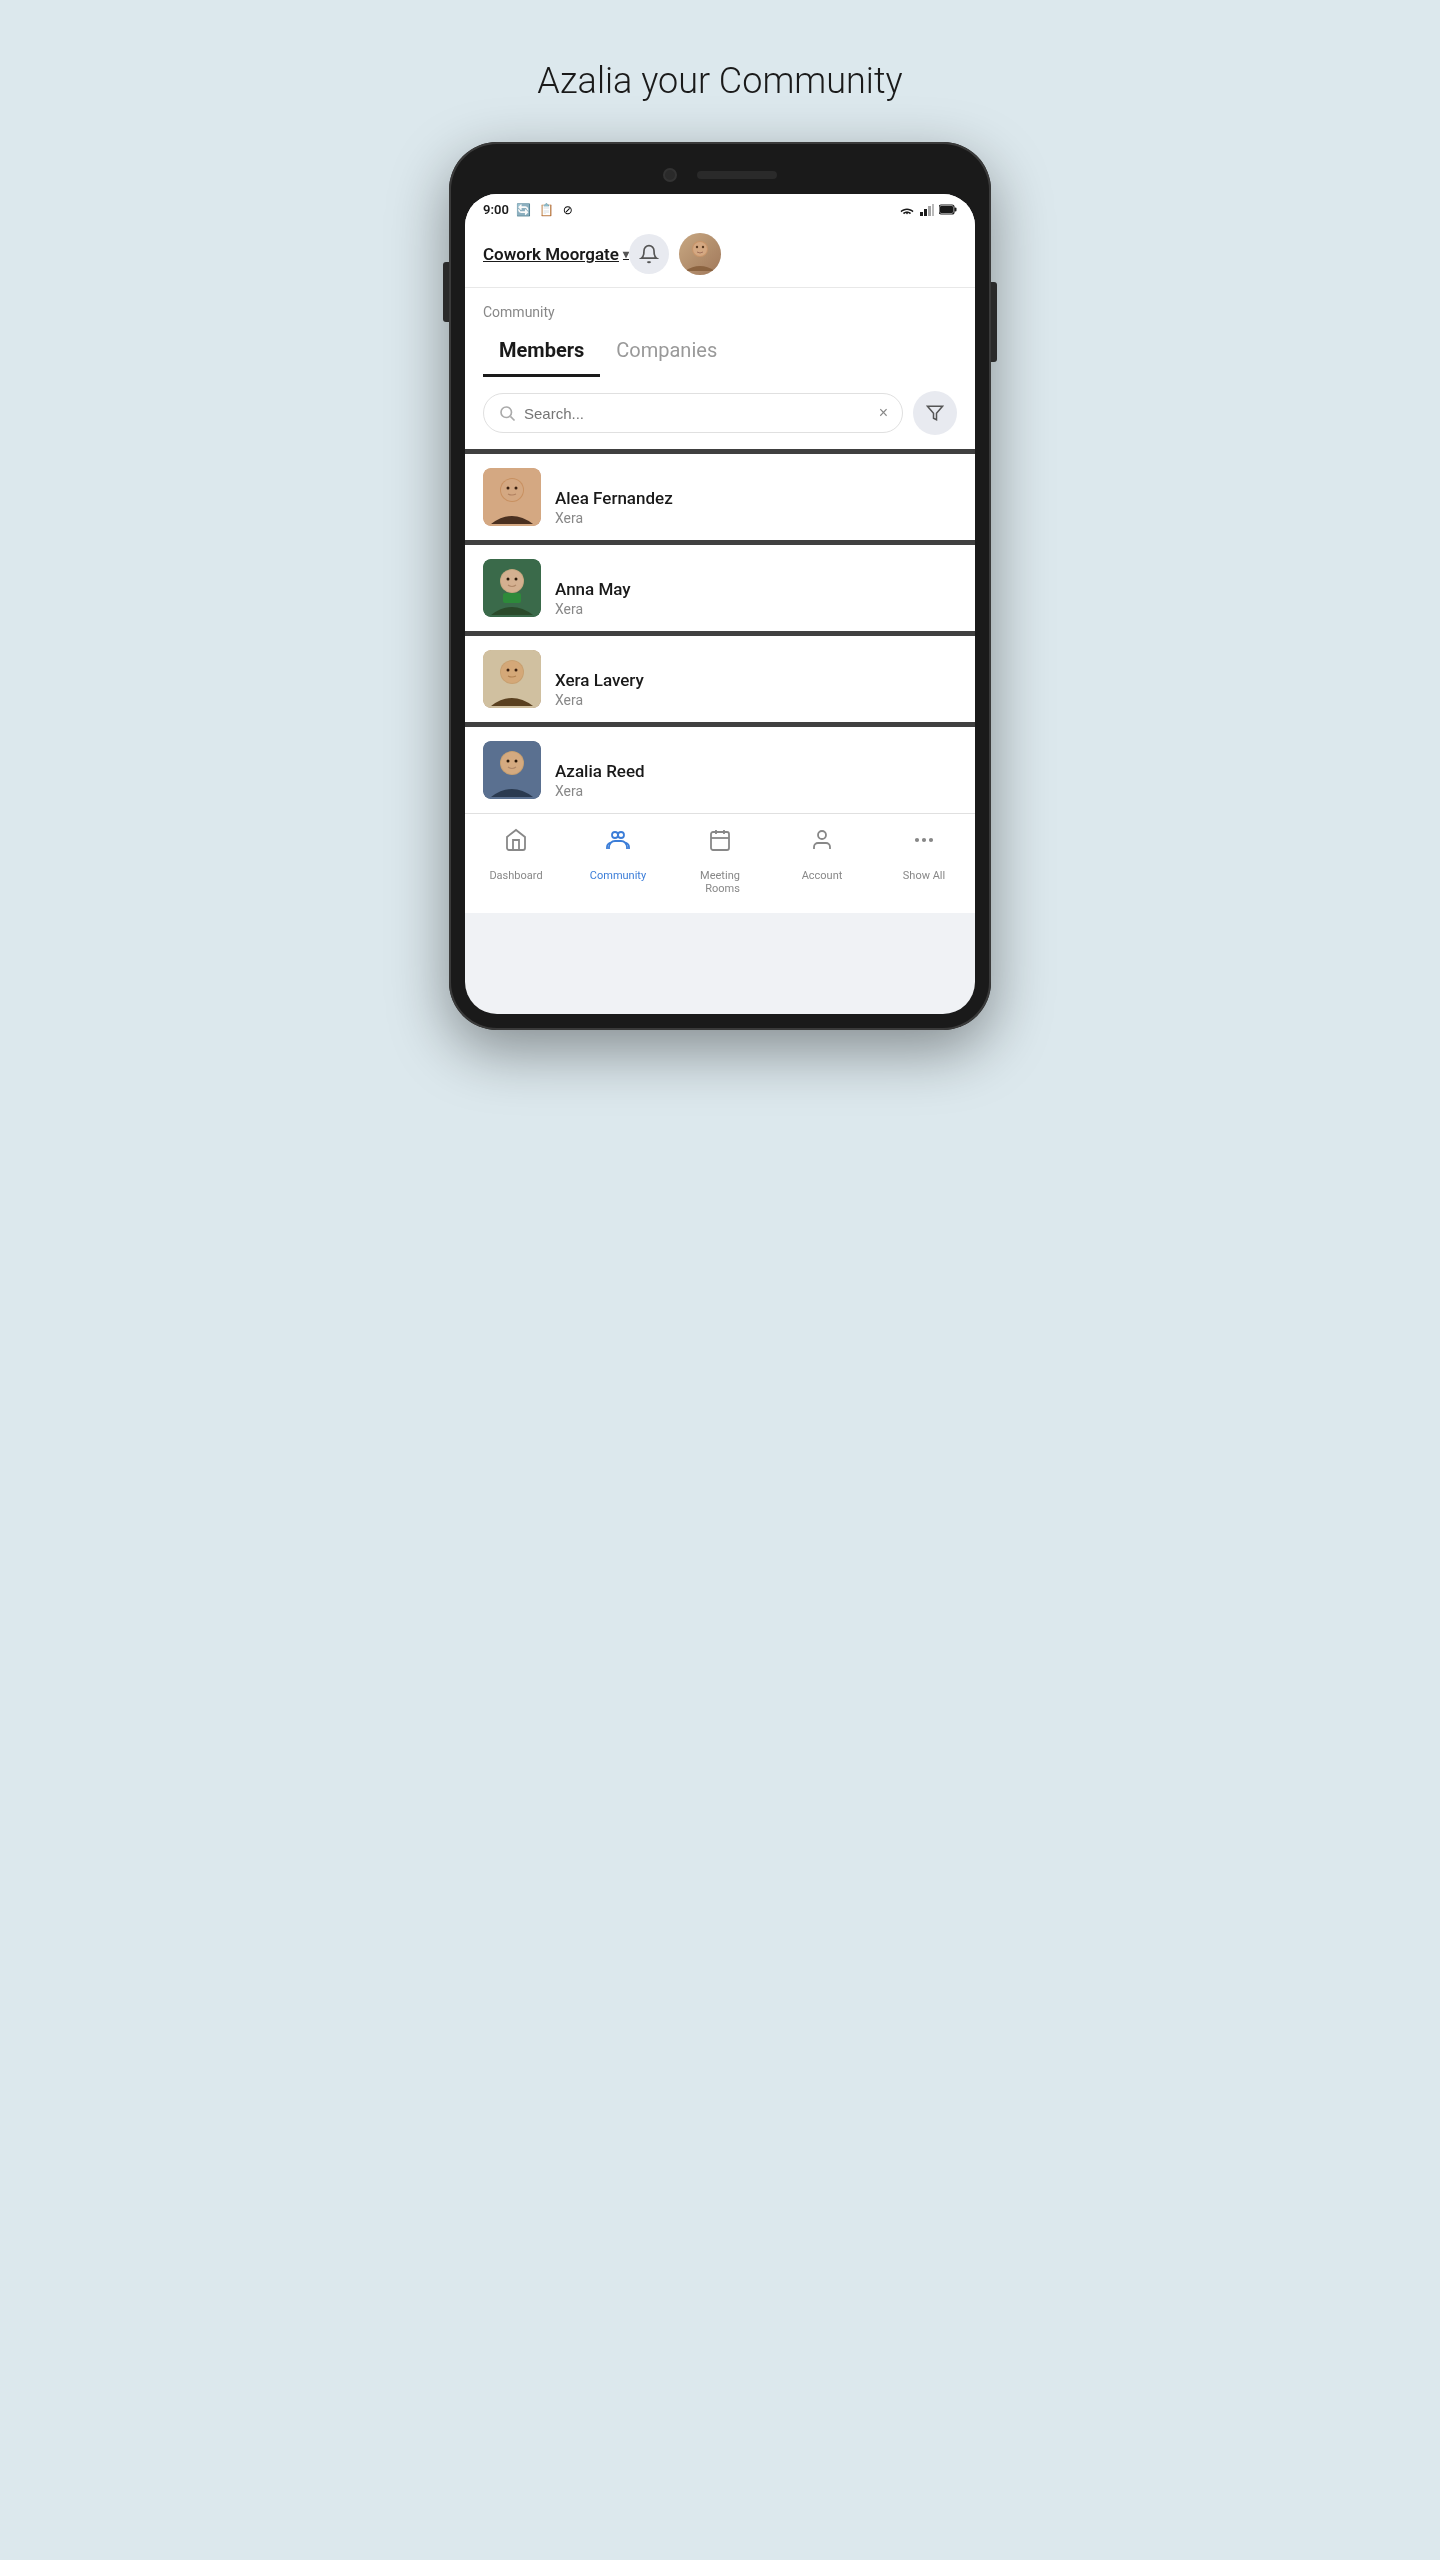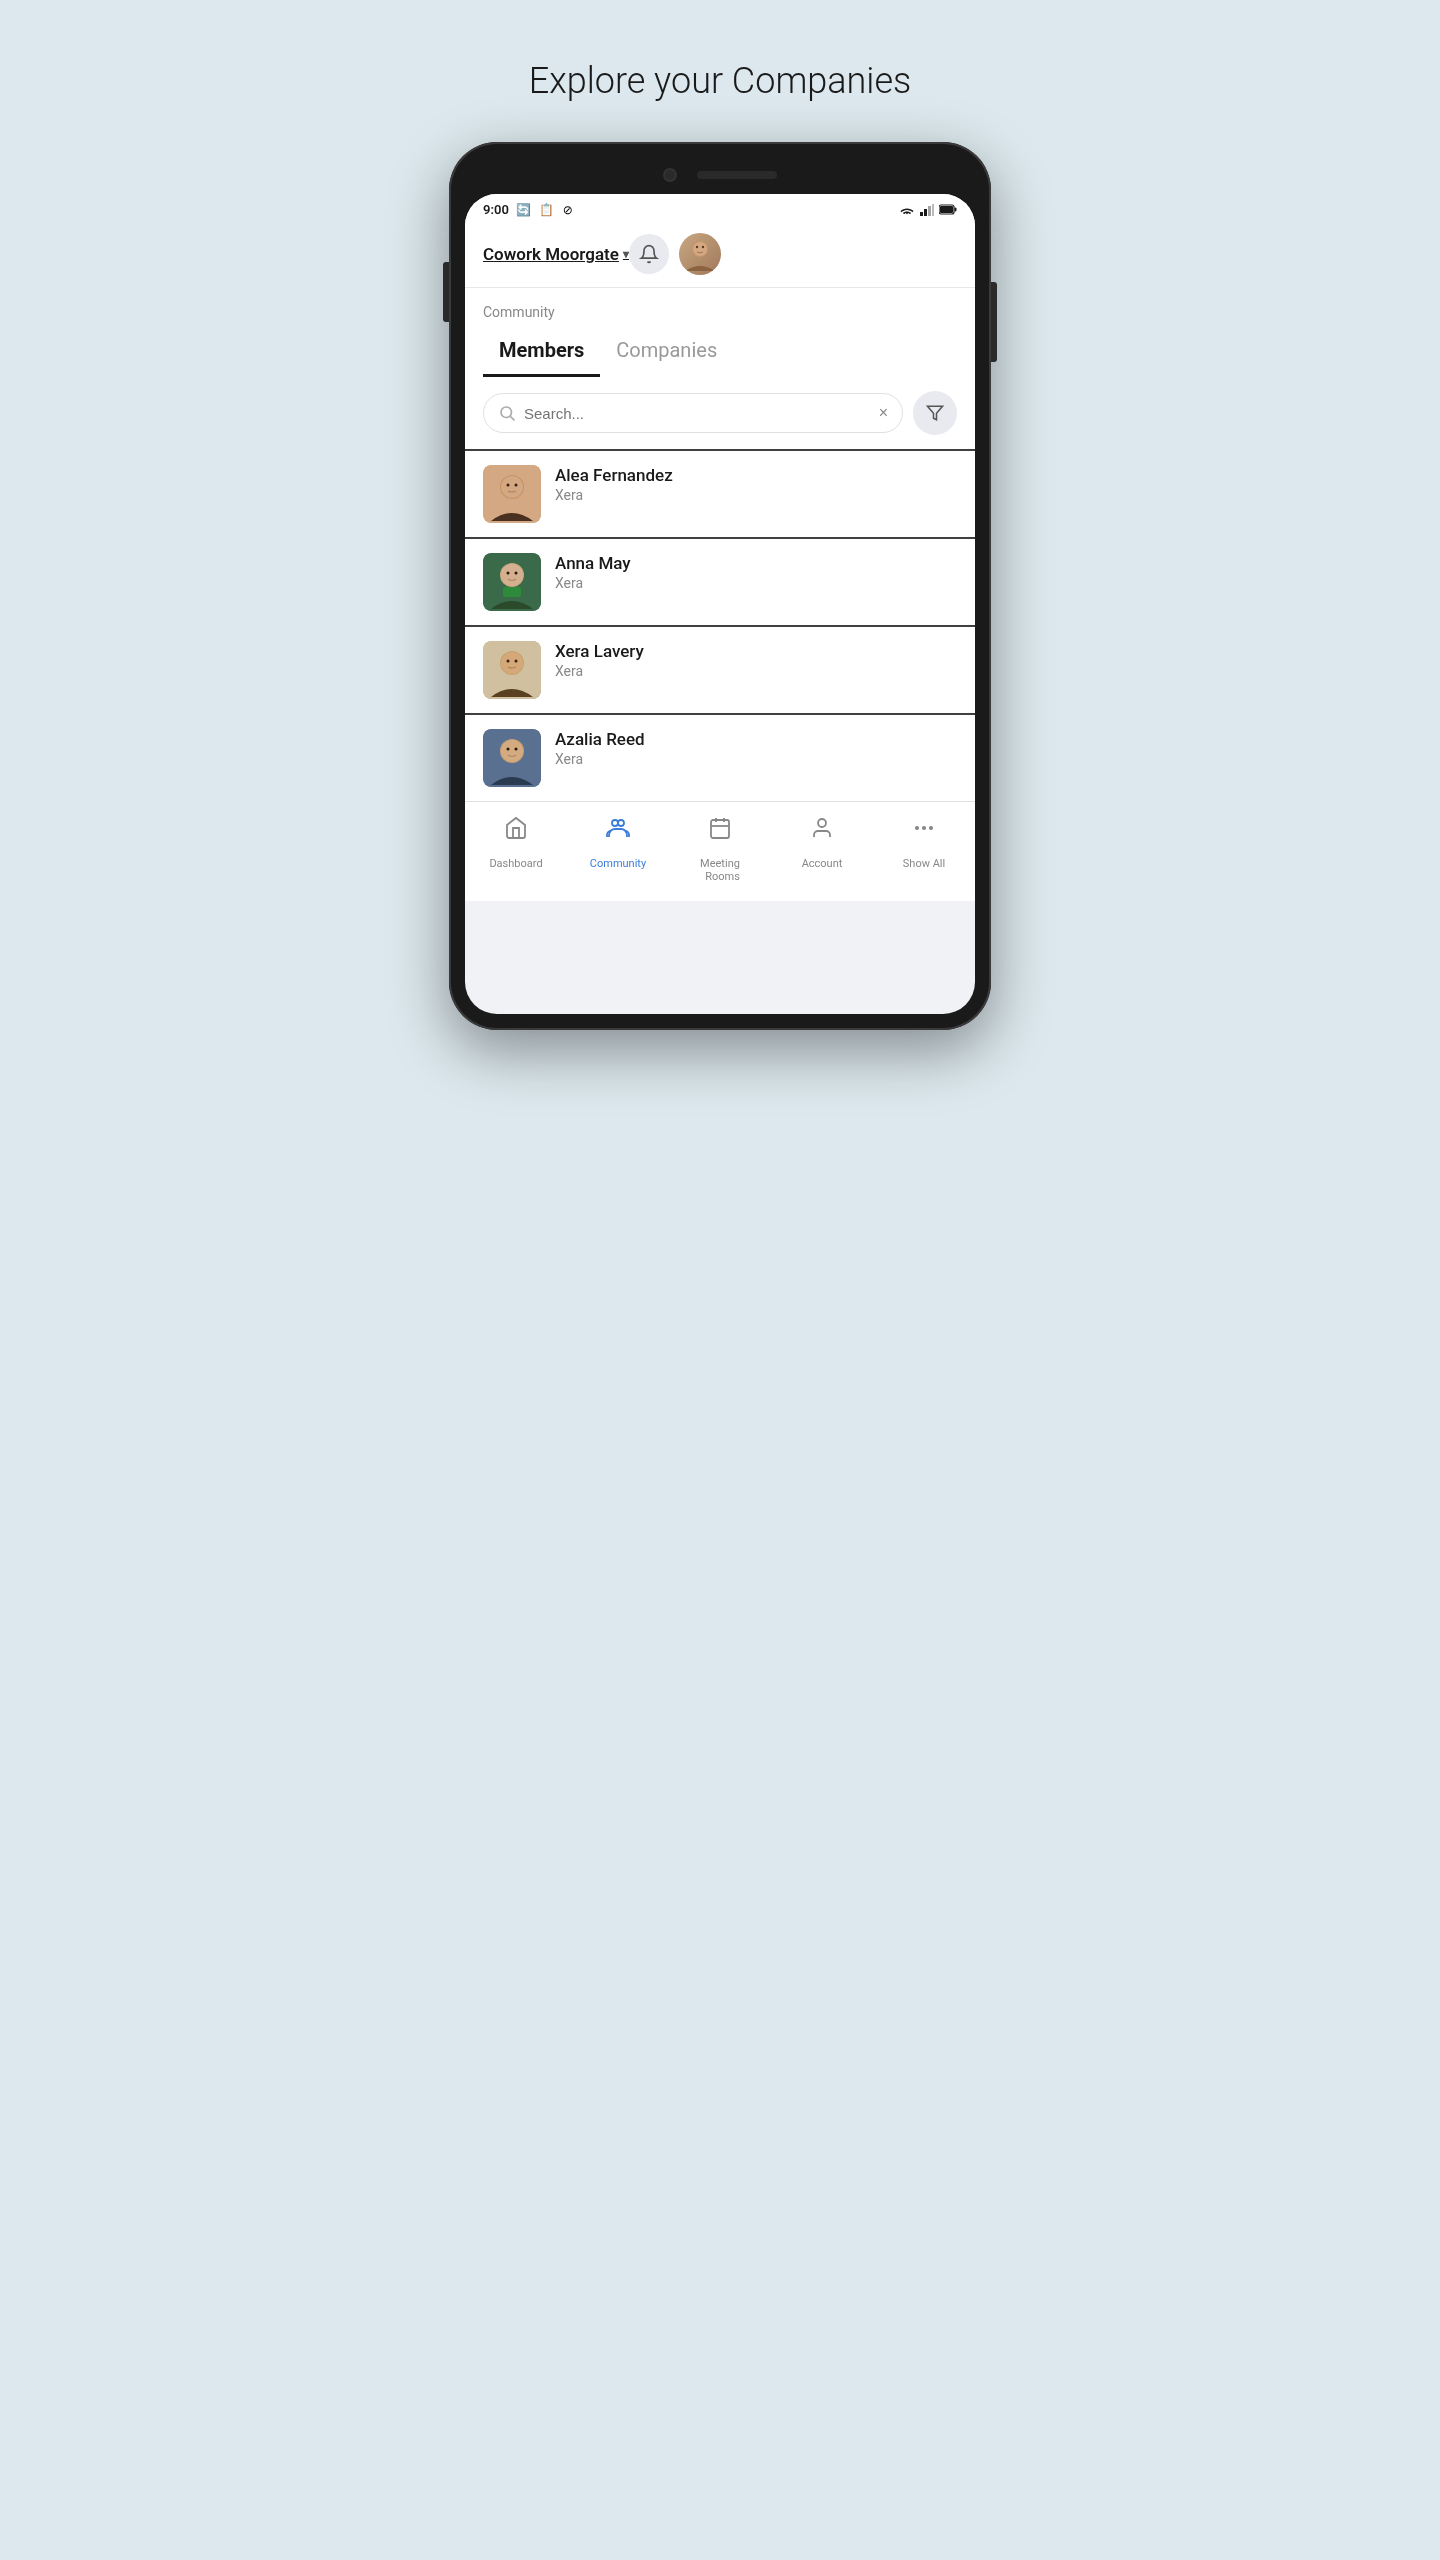--- a/index.html
+++ b/index.html
@@ -247,23 +247,23 @@
       flex-shrink: 0;
     }
 
     
     .member-list {
       background: white;
     }
 
     .member-item {
       display: flex;
-      align-items: flex-start;
+      align-items: flex-end;
       padding: 14px 18px;
-      border-top: 2px solid #404040;
+      border-top: 5px solid #404040;
       cursor: pointer;
     }
 
     .member-avatar {
       width: 58px;
       height: 58px;
       border-radius: 8px;
       overflow: hidden;
       flex-shrink: 0;
       margin-right: 14px;
@@ -347,21 +347,21 @@
 
     
     .nav-svg {
       width: 24px;
       height: 24px;
     }
   </style>
 </head>
 <body>
 
-<h1 class="page-title">Explore your Companies</h1>
+<h1 class="page-title">Azalia your Community</h1>
 
 <div class="phone-outer">
   <div class="phone-top-bar">
     <div class="camera"></div>
     <div class="speaker"></div>
   </div>
 
   <div class="phone-screen">
 
     <div class="status-bar">

